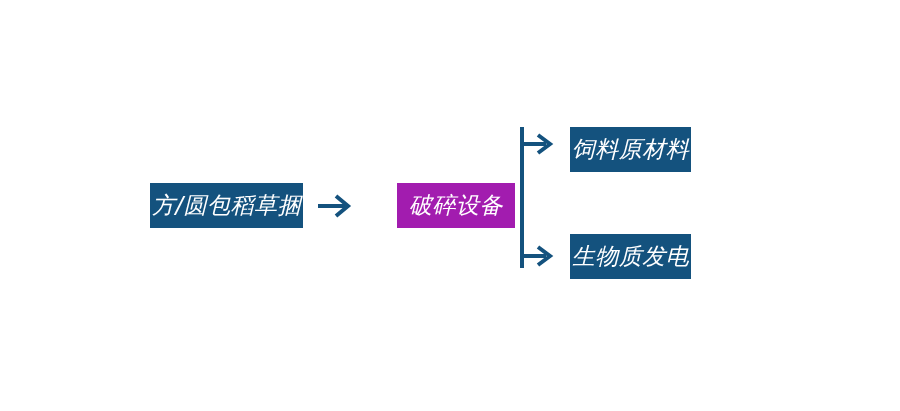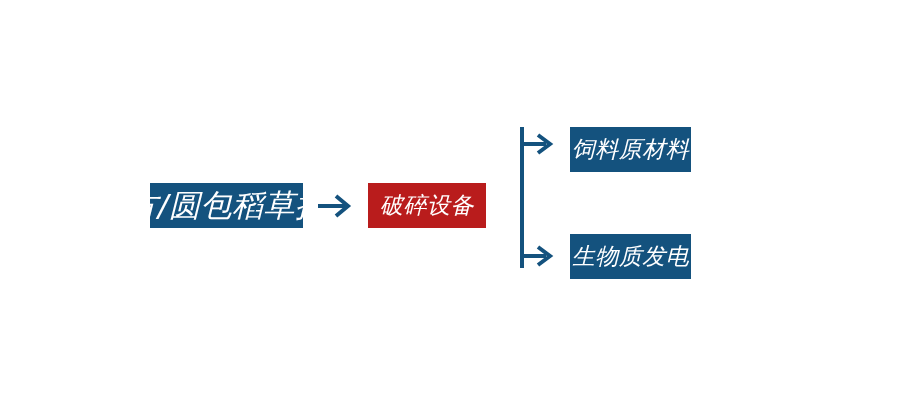--- a/index.html
+++ b/index.html
@@ -29,29 +29,30 @@
     letter-spacing: 0.5px;
     white-space: nowrap;
     line-height: 1;
     user-select: none;
     font-style: italic;
   }
   .node-blue {
     background: #14527E;
   }
   .node-red {
-    background: #b91c1c;
+    background: #a21caf;
+    margin-left: 29px;
   }
   
   #node-source {
     left: 150px;
     top: 183px;
     width: 153px;
     height: 45px;
-    font-size: 31px;
+    font-size: 23px;
   }
   
   #node-process {
     left: 368px;
     top: 183px;
     width: 118px;
     height: 45px;
     font-size: 23px;
   }
   

